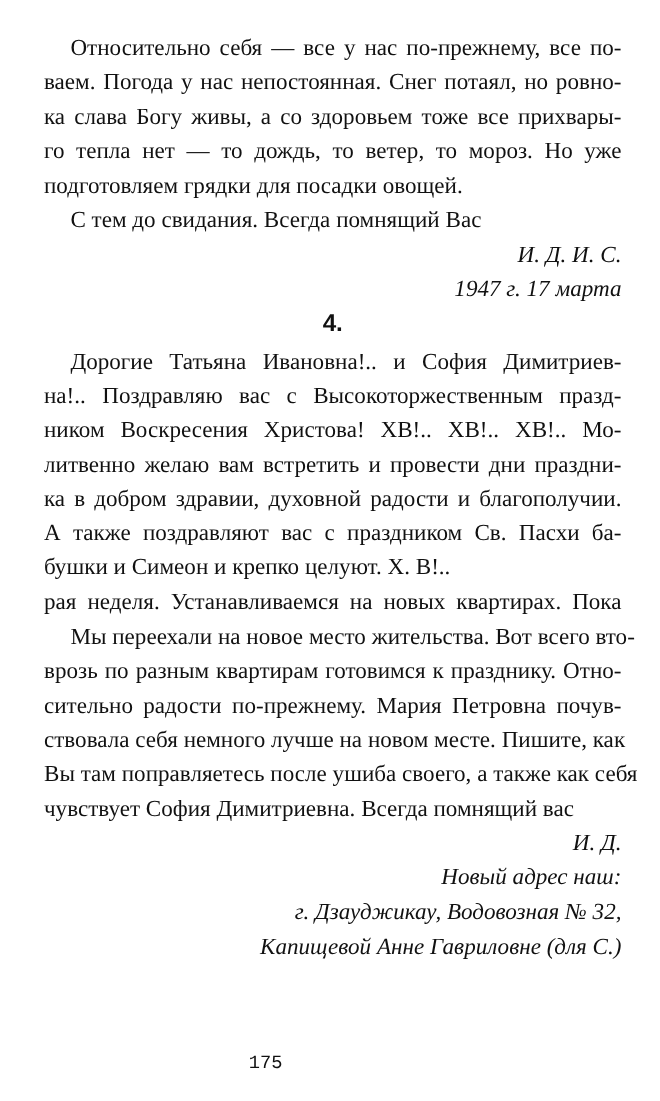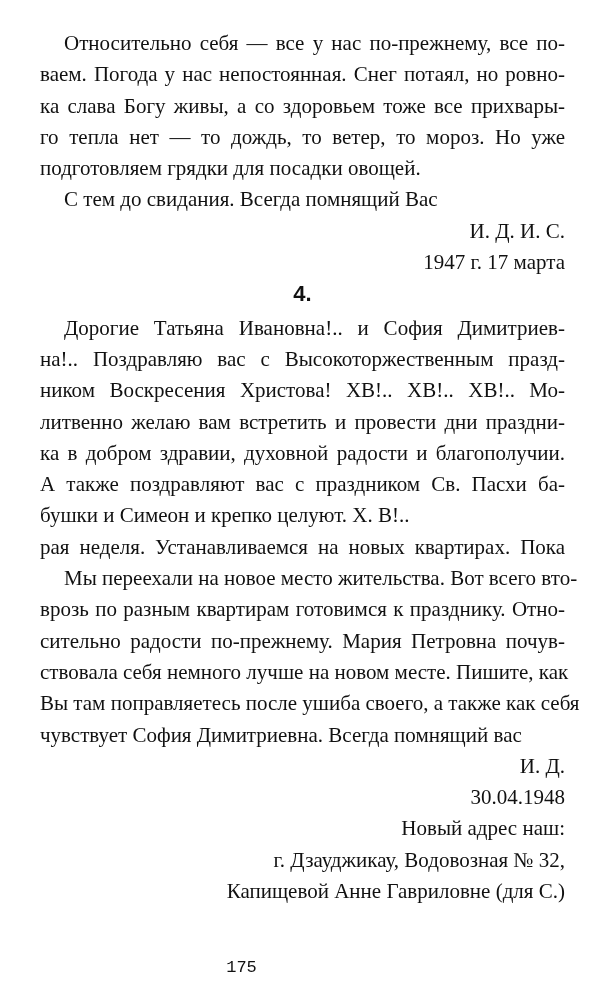--- a/index.html
+++ b/index.html
@@ -1,21 +1,21 @@
 <!DOCTYPE html>
 <html><head>
   <meta charset="utf-8">
   <style>
     html, body { margin: 0; padding: 0; background: #ffffff; }
     body { width: 600px; height: 1001px; position: relative; overflow: hidden; color: #111; }
     .page { position: absolute; left: 40px; top: 28px; width: 525px; font-family: "Liberation Serif", serif; font-size: 21px; line-height: 31.3px; }
     .p { text-align: justify; text-align-last: left; margin: 0; }
     .line { display: block; text-align: justify; text-align-last: justify; white-space: nowrap; }
     .line.last { text-align-last: left; }
-    .right { text-align: right; margin: 0; }
+    .right { text-align: right; font-style: italic; margin: 0; }
     .heading { text-align: center; font-family: "Liberation Sans", sans-serif; font-weight: bold; font-size: 22px; margin: 0; }
     .pagenum { position: absolute; left: 0; width: 483px; top: 958px; text-align: center; font-family: Liberation Mono, monospace; font-size: 17px; }
   </style>
 </head>
 <body>
 
 <div class="page">
 
 
   <p class="p">
@@ -49,19 +49,18 @@
     <span class="line">рая неделя. Устанавливаемся на новых квартирах. Пока</span>
     <span class="line" style="padding-left:24px">Мы переехали на новое место жительства. Вот всего вто-</span>
     <span class="line">врозь по разным квартирам готовимся к празднику. Отно-</span>
     <span class="line">сительно радости по-прежнему. Мария Петровна почув-</span>
     <span class="line">ствовала себя немного лучше на новом месте. Пишите, как</span>
     <span class="line">Вы там поправляетесь после ушиба своего, а также как себя</span>
     <span class="line last">чувствует София Димитриевна. Всегда помнящий вас</span>
   </p>
 
   <p class="right">И. Д.</p>
-  <p class="right">30.04.1948</p>
   <p class="right">Новый адрес наш:</p>
   <p class="right">г. Дзауджикау, Водовозная № 32,</p>
   <p class="right">Капищевой Анне Гавриловне (для С.)</p>
 </div>
 
 <div class="pagenum">175</div>
 
 </body></html>

